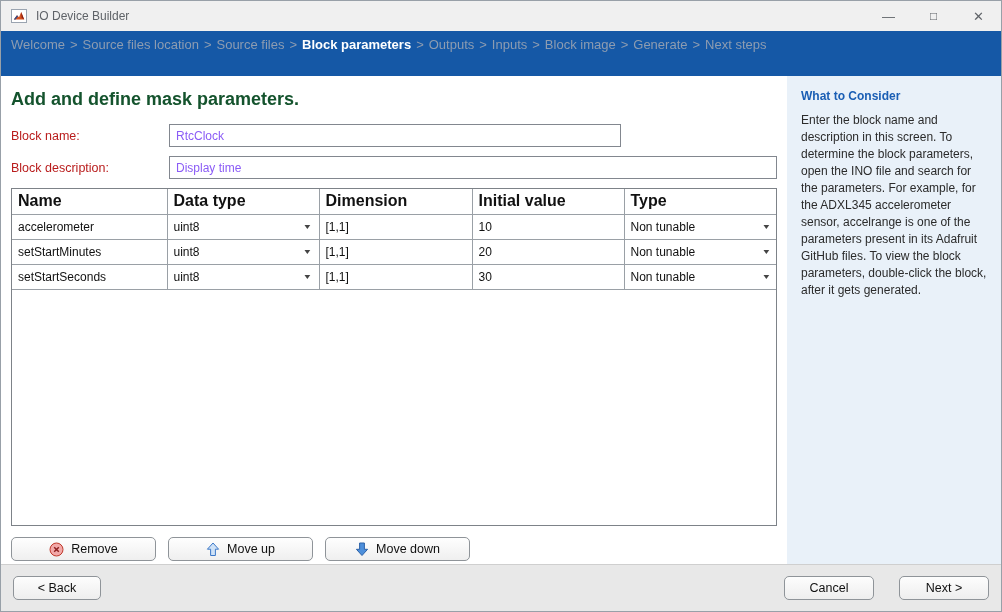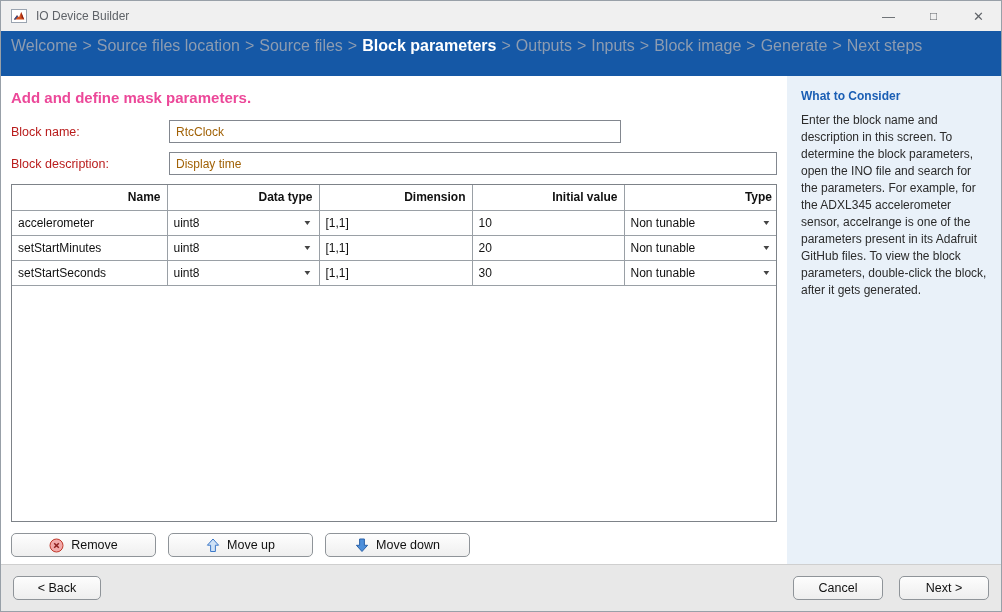--- a/index.html
+++ b/index.html
@@ -10,60 +10,60 @@
 
   
   .titlebar { height: 20px; min-height: 30px; background: #f0f0f0; display: flex; align-items: center; padding-left: 10px; }
   .app-icon { width: 16px; height: 14px; display: inline-flex; }
   .title-text { font-size: 12px; color: #5f6368; margin-left: 9px; }
   .win-controls { margin-left: auto; display: flex; align-items: center; height: 100%; }
   .win-btn { width: 45px; height: 100%; display: flex; align-items: center; justify-content: center; color: #5f6368; font-size: 13px; cursor: default; }
   .win-btn.maxi { font-size: 12px; }
 
   
-  .breadcrumbs { height: 45px; min-height: 45px; background: #1558a6; padding: 6px 0 0 10px; font-size: 16px; white-space: nowrap; }
+  .breadcrumbs { height: 45px; min-height: 45px; background: #1558a6; padding: 6px 0 0 10px; font-size: 13px; white-space: nowrap; }
   .crumb { color: #8d9cb1; }
   .crumb.active { color: #ffffff; font-weight: bold; }
   .sep { color: #8d9cb1; margin: 0 5px; }
 
   
   .content { flex: 1; display: flex; min-height: 0; }
   .main { flex: 1; padding: 13px 10px 0 10px; background: #fff; }
-  .heading { font-size: 15px; font-weight: bold; color: #ec4899; margin-bottom: 14px; }
+  .heading { font-size: 18px; font-weight: bold; color: #14532d; margin-bottom: 14px; }
 
   .field-row { display: flex; align-items: center; margin-bottom: 9px; }
   .field-label { width: 158px; font-size: 12.5px; color: #b91c1c; }
-  input.text { height: 23px; border: 1px solid #82878f; font-size: 12px; padding: 0 6px; font-family: inherit; color: #a16207; background: #fff; }
+  input.text { height: 23px; border: 1px solid #82878f; font-size: 12px; padding: 0 6px; font-family: inherit; color: #8b5cf6; background: #fff; }
   .name-input { width: 452px; }
   .desc-input { width: 608px; }
 
   
   .param-table-wrap { width: 766px; height: 338px; border: 1px solid #7d8288; margin-top: 6px; overflow: hidden; background: #fff; }
   table.params { border-collapse: collapse; width: 100%; table-layout: fixed; }
-  .params th { text-align: right; font-size: 12px; color: #111; font-weight: bold; padding: 0 6px; height: 25px; border: 1px solid #9aa0a6; border-top: none; }
+  .params th { text-align: left; font-size: 16px; color: #111; font-weight: bold; padding: 0 6px; height: 25px; border: 1px solid #9aa0a6; border-top: none; }
   .params td { font-size: 12px; color: #111; padding: 0 6px; height: 25px; border: 1px solid #9aa0a6; }
   .params th:first-child, .params td:first-child { border-left: none; }
   .params th:last-child, .params td:last-child { border-right: none; }
   .dd-cell-inner { display: flex; justify-content: space-between; align-items: center; text-align: center; }
   .dd-arrow { font-size: 7px; color: #444; transform: scaleX(1.4); margin-right: 2px; }
 
   
   .toolbar { display: flex; gap: 12px; margin-top: 11px; }
   .tool-btn { width: 145px; height: 24px; border: 1px solid #8f9499; border-radius: 5px; background: linear-gradient(#fefefe, #efefef); display: flex; align-items: center; justify-content: center; gap: 7px; font-size: 12.5px; color: #111; cursor: default; }
 
   
   .sidebar { width: 216px; min-width: 216px; background: #e9f1f9; padding: 13px 12px 0 14px; }
   .sidebar-title { font-size: 12px; font-weight: bold; color: #1a5eb4; margin-bottom: 9px; }
   .sidebar-body { font-size: 12px; color: #2b2b2b; line-height: 1.42; }
 
   
   .footer { height: 47px; min-height: 47px; background: #e8e8e8; border-top: 1px solid #cfcfcf; display: flex; align-items: center; padding: 0 12px; }
   .footer-btn { height: 24px; border: 1px solid #8f9499; border-radius: 5px; background: linear-gradient(#fdfdfd, #eeeeee); font-size: 12.5px; color: #111; display: flex; align-items: center; justify-content: center; cursor: default; }
   .back-btn { width: 88px; }
-  .footer-right { margin-left: auto; display: flex; gap: 16px; padding-left: 47px; }
+  .footer-right { margin-left: auto; display: flex; gap: 25px; padding-left: 47px; }
   .cancel-btn, .next-btn { width: 90px; }
 </style>
 </head>
 <body>
 
 <div class="window">
 
   <div class="titlebar">
     <span class="app-icon">
       <svg width="16" height="14" viewBox="0 0 16 14">

